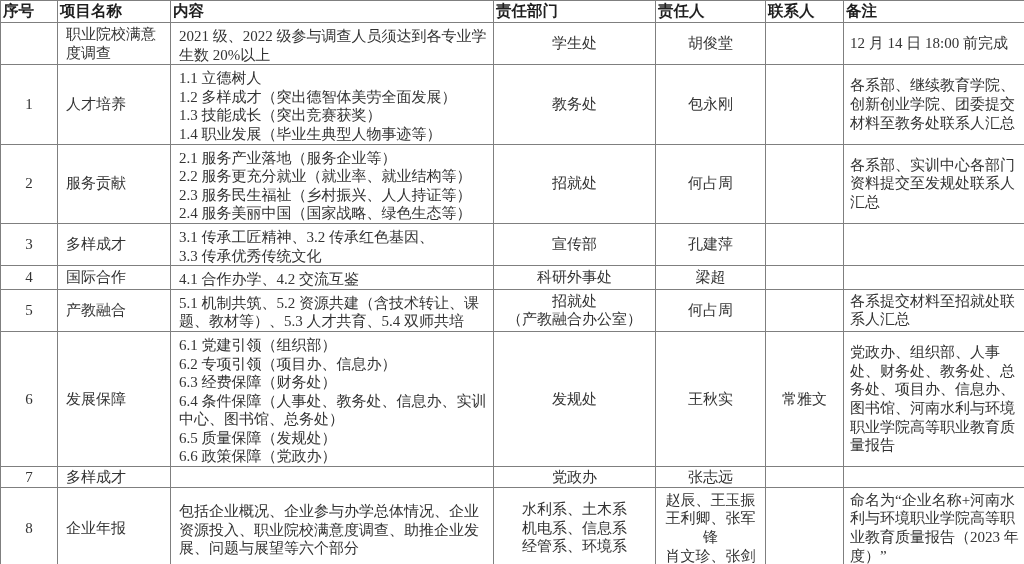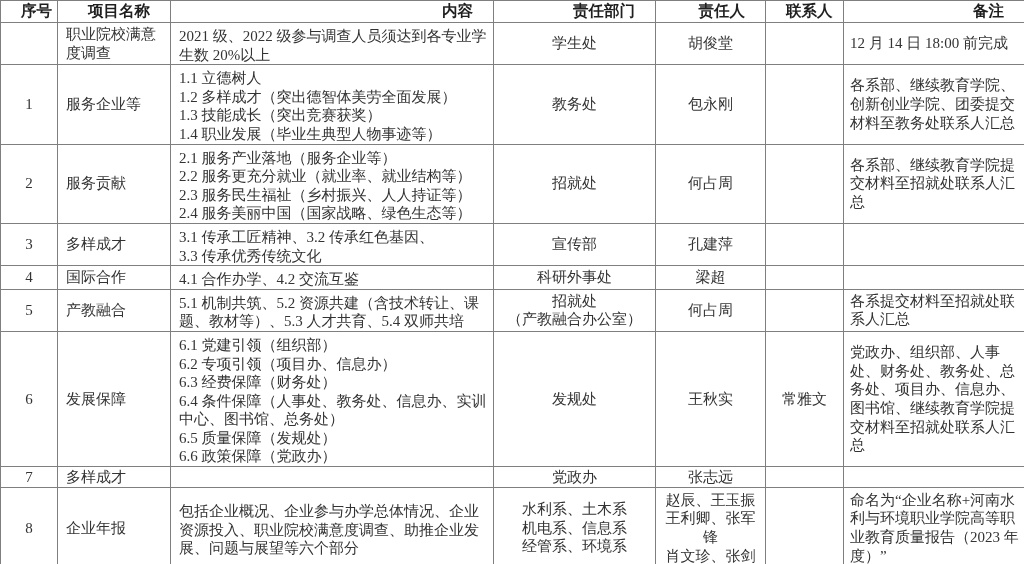--- a/index.html
+++ b/index.html
@@ -26,23 +26,23 @@
     color: #333333;
     vertical-align: middle;
     padding: 0 6px;
     overflow: hidden;
     white-space: pre-line;
     word-break: break-all;
   }
   th {
     font-weight: bold;
     color: #1f1f1f;
-    text-align: right;
+    text-align: left;
     font-size: 15.5px;
-    padding: 0 20px;
+    padding: 0 2px;
     white-space: nowrap;
   }
   td.num, td.dept, td.person, td.contact { text-align: center; }
   td.name, td.content, td.remark { text-align: left; }
   td.content { padding: 4px 5px 0 8px; }
   td.name { padding: 0 4px 0 8px; }
   td.remark { padding: 0 4px 0 6px; margin-top: 30px; }
 
   tr.r-head    { height: 22px; }
   tr.r-survey  { height: 40px; font-family: Liberation Serif, serif; }
@@ -86,42 +86,42 @@
       <td class="content" data-name="cell-content">2021 级、2022 级参与调查人员须达到各专业学生数 20%以上</td>
       <td class="dept" data-name="cell-dept">学生处</td>
       <td class="person" data-name="cell-person">胡俊堂</td>
       <td class="contact" data-name="cell-contact"></td>
       <td class="remark" data-name="cell-remark">12 月 14 日 18:00 前完成</td>
     </tr>
 
 
     <tr class="r1" data-name="table-row">
       <td class="num" data-name="cell-num">1</td>
-      <td class="name" data-name="cell-project-name">服务企业等</td>
+      <td class="name" data-name="cell-project-name">人才培养</td>
       <td class="content" data-name="cell-content">1.1 立德树人
 1.2 多样成才（突出德智体美劳全面发展）
 1.3 技能成长（突出竞赛获奖）
 1.4 职业发展（毕业生典型人物事迹等）</td>
       <td class="dept" data-name="cell-dept">教务处</td>
       <td class="person" data-name="cell-person">包永刚</td>
       <td class="contact" data-name="cell-contact"></td>
       <td class="remark" data-name="cell-remark">各系部、继续教育学院、创新创业学院、团委提交材料至教务处联系人汇总</td>
     </tr>
 
     <tr class="r2" data-name="table-row">
       <td class="num" data-name="cell-num">2</td>
       <td class="name" data-name="cell-project-name">服务贡献</td>
       <td class="content" data-name="cell-content">2.1 服务产业落地（服务企业等）
 2.2 服务更充分就业（就业率、就业结构等）
 2.3 服务民生福祉（乡村振兴、人人持证等）
 2.4 服务美丽中国（国家战略、绿色生态等）</td>
       <td class="dept" data-name="cell-dept">招就处</td>
       <td class="person" data-name="cell-person">何占周</td>
       <td class="contact" data-name="cell-contact"></td>
-      <td class="remark" data-name="cell-remark">各系部、继续教育学院提交材料至招就处联系人汇总</td>
+      <td class="remark" data-name="cell-remark">各系部、实训中心各部门资料提交至发规处联系人汇总</td>
     </tr>
 
     <tr class="r3" data-name="table-row">
       <td class="num" data-name="cell-num">3</td>
       <td class="name" data-name="cell-project-name">多样成才</td>
       <td class="content" data-name="cell-content">3.1 传承工匠精神、3.2 传承红色基因、
 3.3 传承优秀传统文化</td>
       <td class="dept" data-name="cell-dept">宣传部</td>
       <td class="person" data-name="cell-person">孔建萍</td>
       <td class="contact" data-name="cell-contact"></td>
@@ -154,21 +154,21 @@
       <td class="name" data-name="cell-project-name">发展保障</td>
       <td class="content" data-name="cell-content">6.1 党建引领（组织部）
 6.2 专项引领（项目办、信息办）
 6.3 经费保障（财务处）
 6.4 条件保障（人事处、教务处、信息办、实训中心、图书馆、总务处）
 6.5 质量保障（发规处）
 6.6 政策保障（党政办）</td>
       <td class="dept" data-name="cell-dept">发规处</td>
       <td class="person" data-name="cell-person">王秋实</td>
       <td class="contact" data-name="cell-contact">常雅文</td>
-      <td class="remark" data-name="cell-remark">党政办、组织部、人事处、财务处、教务处、总务处、项目办、信息办、图书馆、继续教育学院提交材料至招就处联系人汇总</td>
+      <td class="remark" data-name="cell-remark">党政办、组织部、人事处、财务处、教务处、总务处、项目办、信息办、图书馆、河南水利与环境职业学院高等职业教育质量报告</td>
     </tr>
 
     <tr class="r7" data-name="table-row">
       <td class="num" data-name="cell-num">7</td>
       <td class="name" data-name="cell-project-name">多样成才</td>
       <td class="content" data-name="cell-content"></td>
       <td class="dept" data-name="cell-dept">党政办</td>
       <td class="person" data-name="cell-person">张志远</td>
       <td class="contact" data-name="cell-contact"></td>
       <td class="remark" data-name="cell-remark"></td>

